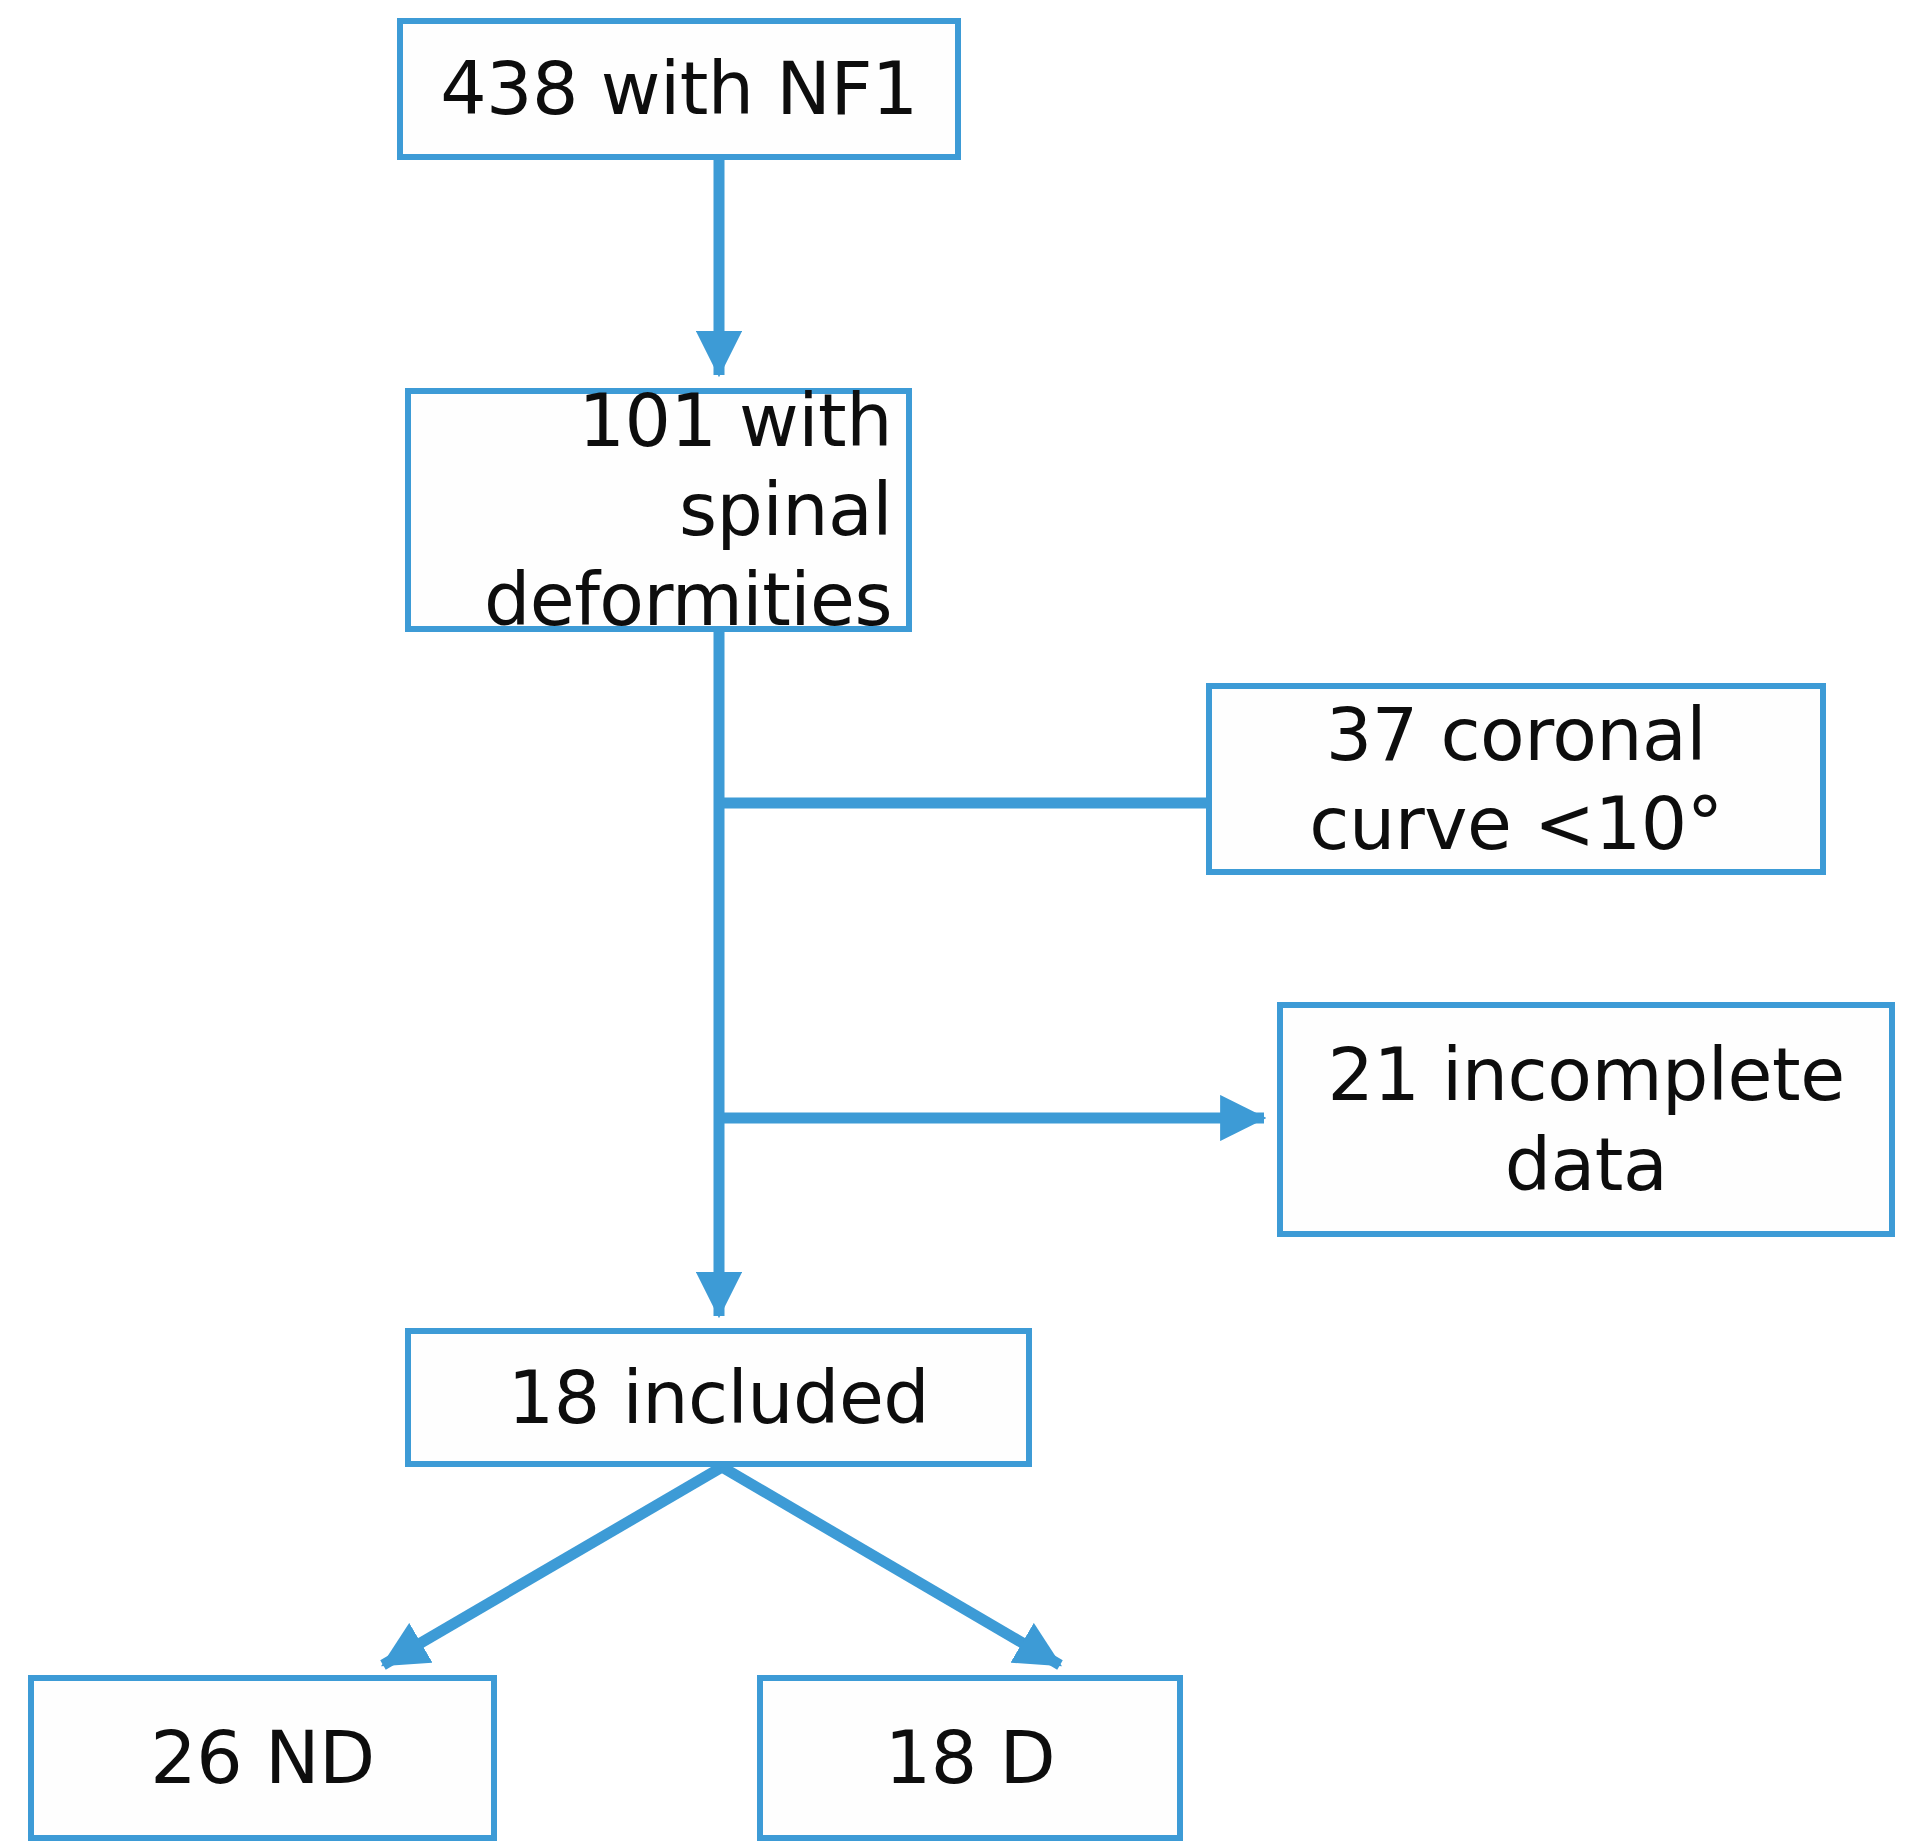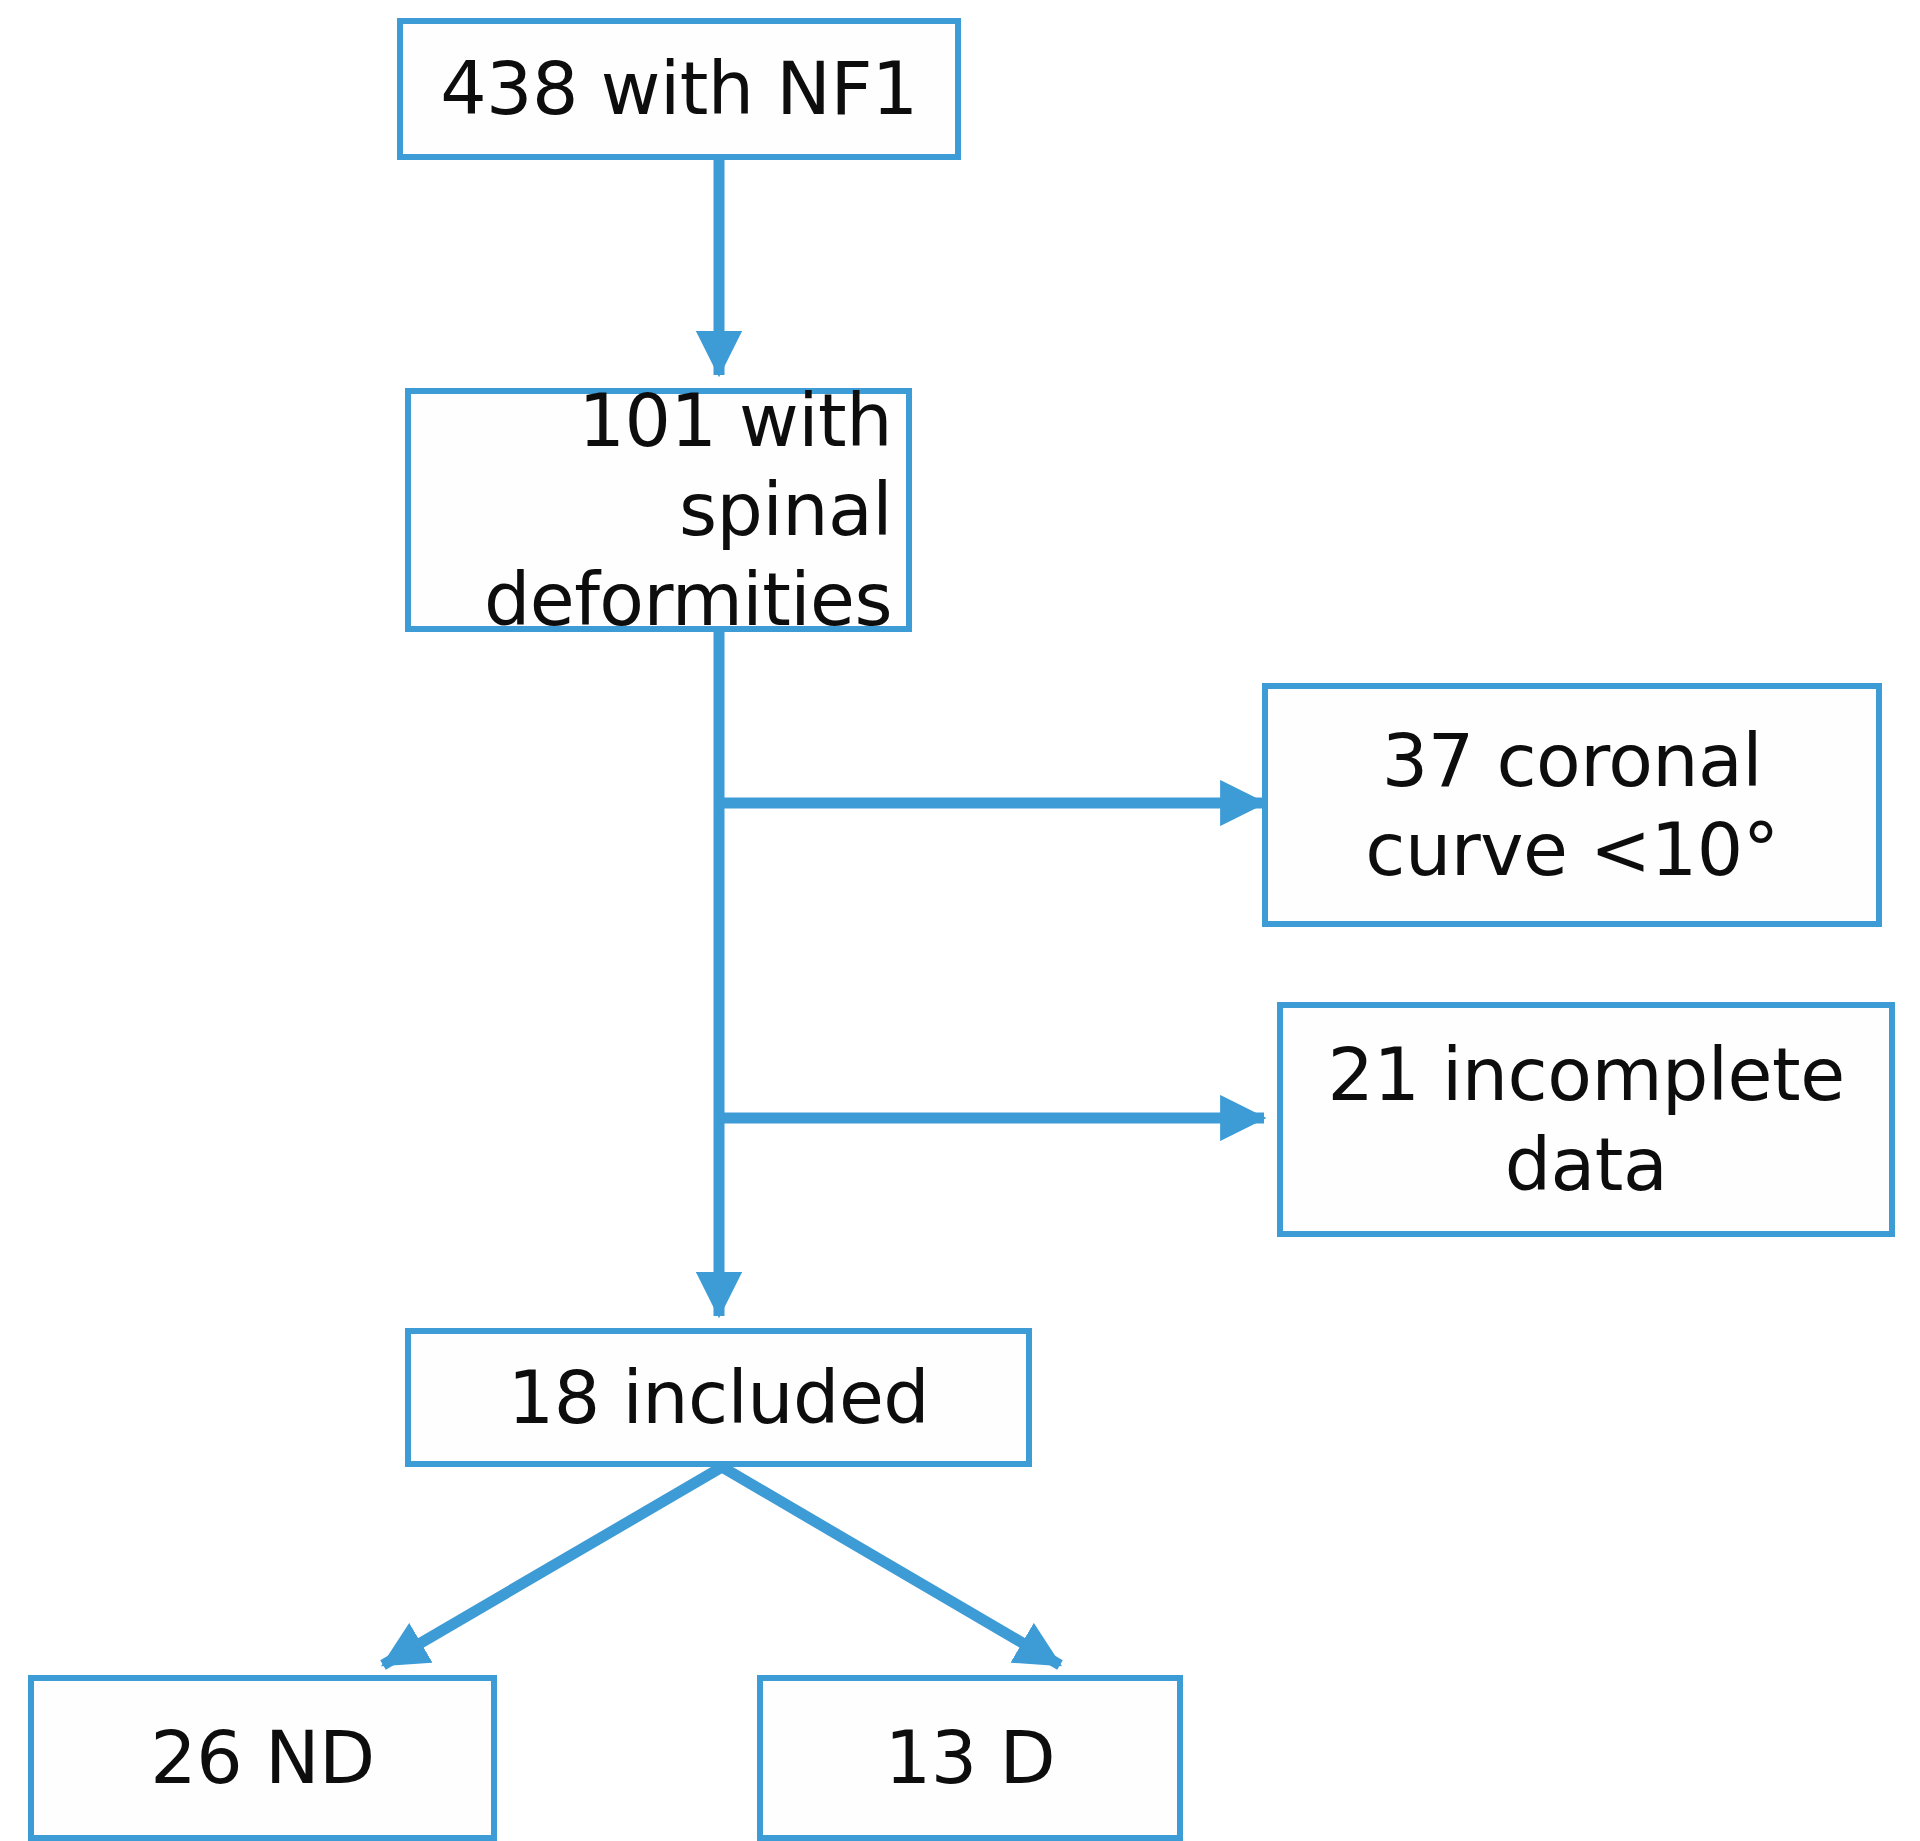--- a/index.html
+++ b/index.html
@@ -38,21 +38,21 @@
     font-size: 73px;
     line-height: 1.22;
     font-weight: 400;
     letter-spacing: -0.5px;
     padding: 0 14px;
     white-space: pre-line;
   }
   
   #node-nf1        { left: 397px;  top: 18px;   width: 564px; height: 142px; }
   #node-spinal     { left: 405px;  top: 388px;  width: 507px; height: 244px; text-align: right; }
-  #node-coronal    { left: 1262px; top: 683px;  width: 620px; height: 244px; }
+  #node-coronal    { left: 1206px; top: 683px;  width: 620px; height: 192px; }
   #node-incomplete { left: 1277px; top: 1002px; width: 618px; height: 235px; }
   #node-included   { left: 405px;  top: 1328px; width: 627px; height: 139px; }
   #node-nd         { left: 28px;   top: 1675px; width: 469px; height: 166px; text-align: center; }
   #node-d          { left: 757px;  top: 1675px; width: 426px; height: 166px; }
 </style>
 </head>
 <body>
 
 <div id="page">
 
@@ -109,16 +109,16 @@
 
   <div class="node" id="node-included">
     <span class="node-label">18 included</span>
   </div>
 
   <div class="node" id="node-nd">
     <span class="node-label">26 ND</span>
   </div>
 
   <div class="node" id="node-d">
-    <span class="node-label">13 D</span>
+    <span class="node-label">18 D</span>
   </div>
 
 </div>
 
 </body></html>

